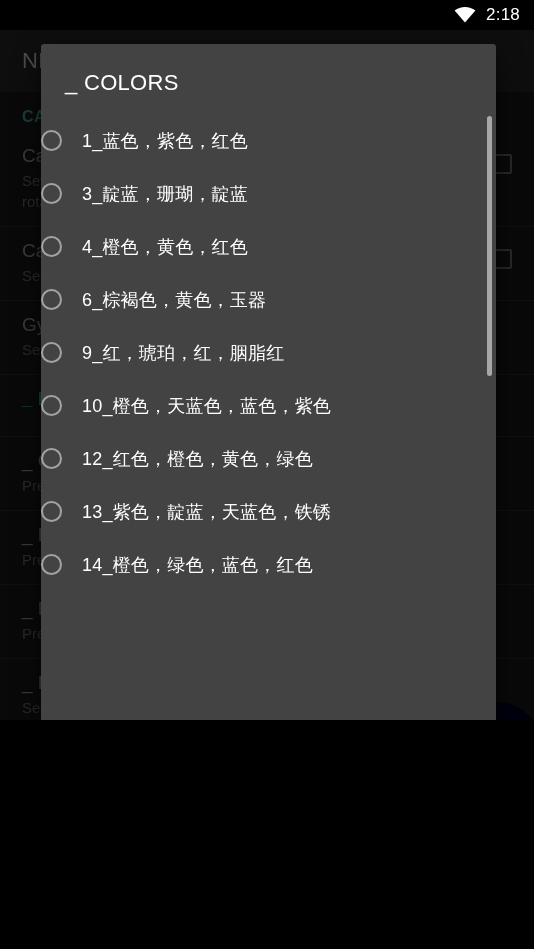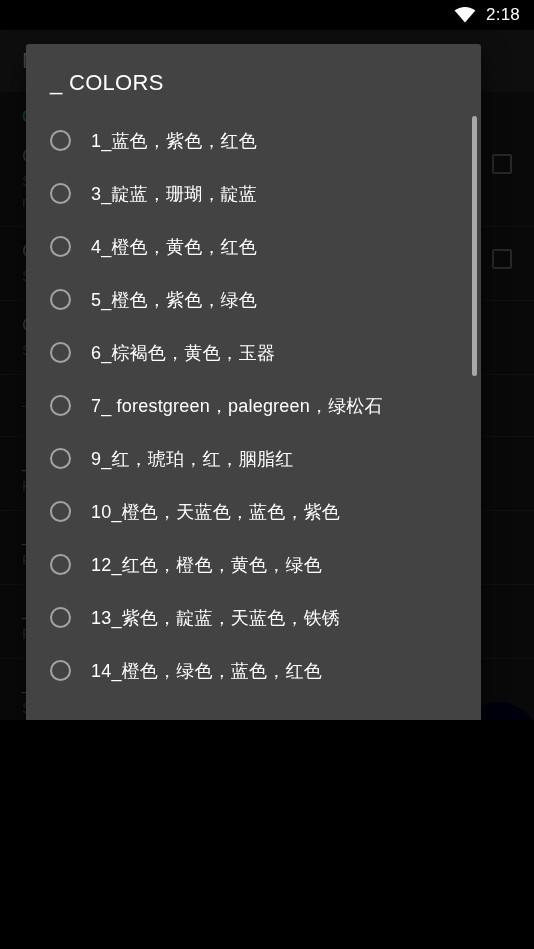--- a/index.html
+++ b/index.html
@@ -70,42 +70,42 @@
   
   #scrim {
     position:absolute; left:0; top:30px;
     width:534px; height:919px;
     background:rgba(0,0,0,0.45);
   }
 
   
   #dialog {
     position:absolute;
-    left:26px; top:44px;
+    left:41px; top:44px;
     width:455px; height:886px;
     background:#434343;
     border-radius:3px;
     display:flex; flex-direction:column;
     box-shadow:0 10px 26px rgba(0,0,0,.6);
     overflow:hidden;
   }
   #dialog-title {
     color:#ffffff; font-size:22px; font-weight:500;
     padding:26px 24px 18px 24px;
     letter-spacing:.3px; flex:0 0 auto;
   }
   #dialog-list {
     position:relative;
     flex:1 1 auto;
     overflow:hidden;
   }
   .opt-row {
     display:flex; align-items:center;
     height:53px;
-    padding-left:24px; padding-right:26px;
+    padding-right:26px;
   }
   .radio {
     flex:0 0 auto;
     width:21px; height:21px; border-radius:50%;
     border:2px solid #a3a3a3;
     background:transparent;
   }
   .opt-label {
     margin-left:20px;
     color:#ffffff; font-size:18px;
@@ -230,29 +230,21 @@
           <div class="opt-row">
             <span class="radio"></span>
             <span class="opt-label">3_靛蓝，珊瑚，靛蓝</span>
           </div>
           <div class="opt-row">
             <span class="radio"></span>
             <span class="opt-label">4_橙色，黄色，红色</span>
           </div>
           <div class="opt-row">
             <span class="radio"></span>
-            <span class="opt-label">5_橙色，紫色，绿色</span>
-          </div>
-          <div class="opt-row">
-            <span class="radio"></span>
             <span class="opt-label">6_棕褐色，黄色，玉器</span>
-          </div>
-          <div class="opt-row">
-            <span class="radio"></span>
-            <span class="opt-label">7_ forestgreen，palegreen，绿松石</span>
           </div>
           <div class="opt-row">
             <span class="radio"></span>
             <span class="opt-label">9_红，琥珀，红，胭脂红</span>
           </div>
           <div class="opt-row">
             <span class="radio"></span>
             <span class="opt-label">10_橙色，天蓝色，蓝色，紫色</span>
           </div>
           <div class="opt-row">

